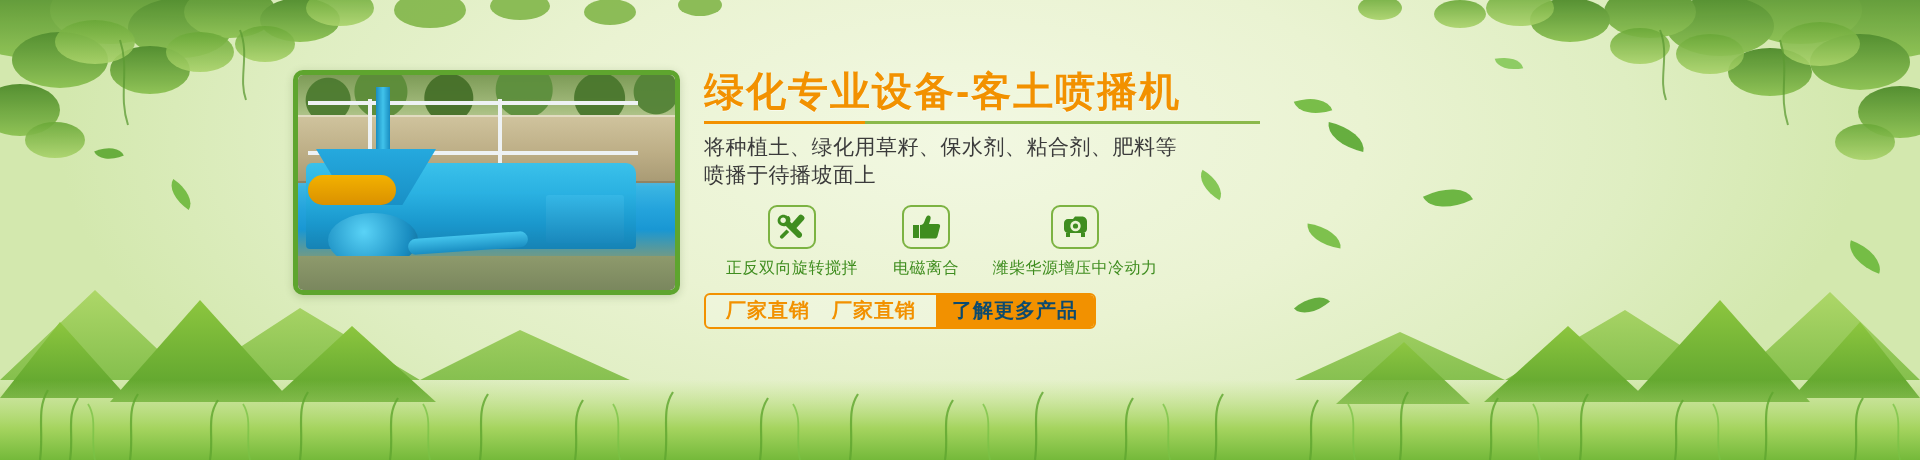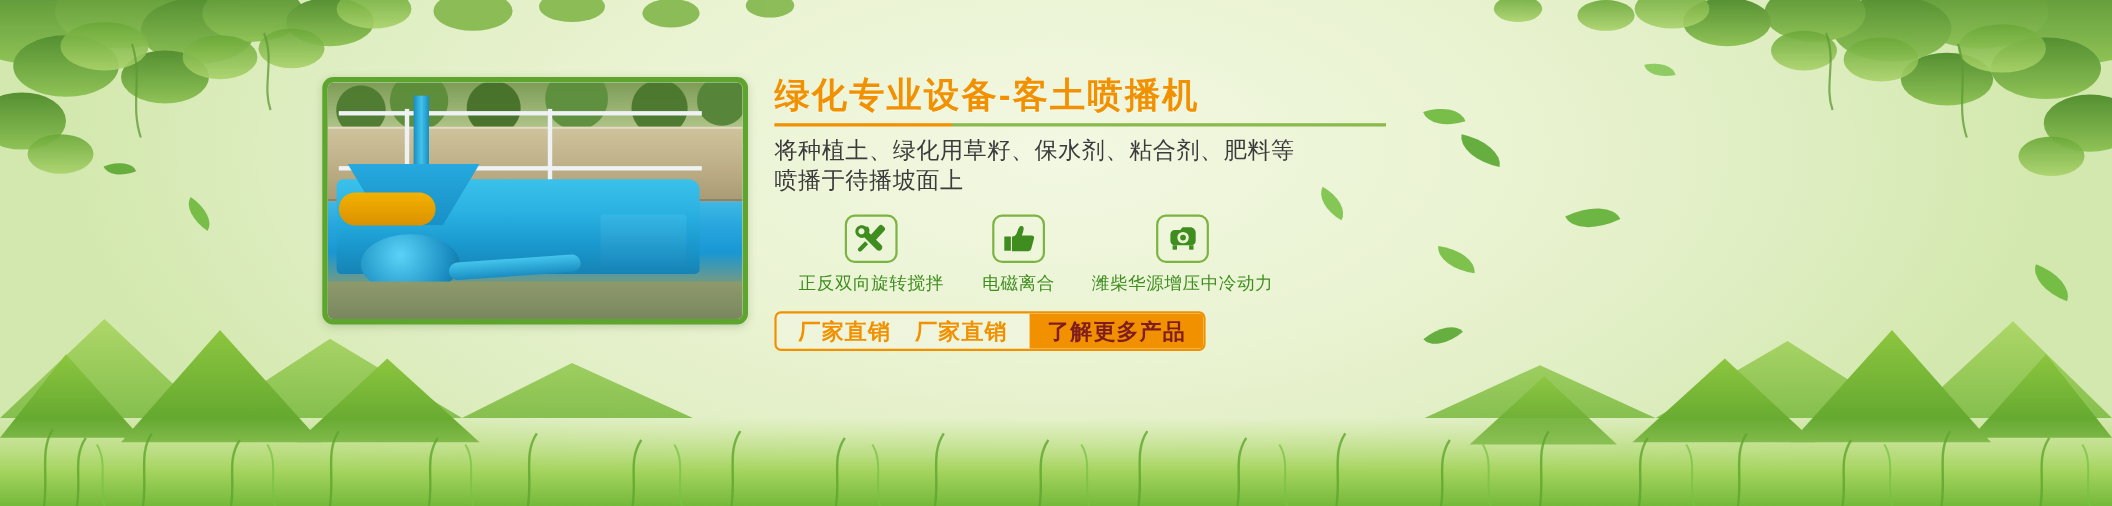--- a/index.html
+++ b/index.html
@@ -116,21 +116,21 @@
   }
 
   
   .content {
     position:absolute;
     left:704px; top:68px;
     width:600px;
   }
 
   .title {
-    font-size:32px;
+    font-size:40px;
     font-weight:bold;
     letter-spacing:2px;
     color:#f29100;
     line-height:1.18;
     white-space:nowrap;
     text-shadow:0 1px 0 rgba(255,255,255,.5);
   }
 
   .divider {
     margin-top:6px;
@@ -196,21 +196,21 @@
     font-size:20px;
     font-weight:bold;
     color:#f29100;
     letter-spacing:1px;
     white-space:nowrap;
   }
   .cta {
     display:flex; align-items:center; justify-content:center;
     padding:0 16px;
     background:#f29100;
-    color:#7f1d1d;
+    color:#0c4a6e;
     font-size:20px;
     font-weight:bold;
     letter-spacing:1px;
     white-space:nowrap;
     border:none;
     cursor:pointer;
     font-family:inherit;
     text-align:right;
   }
 </style>

